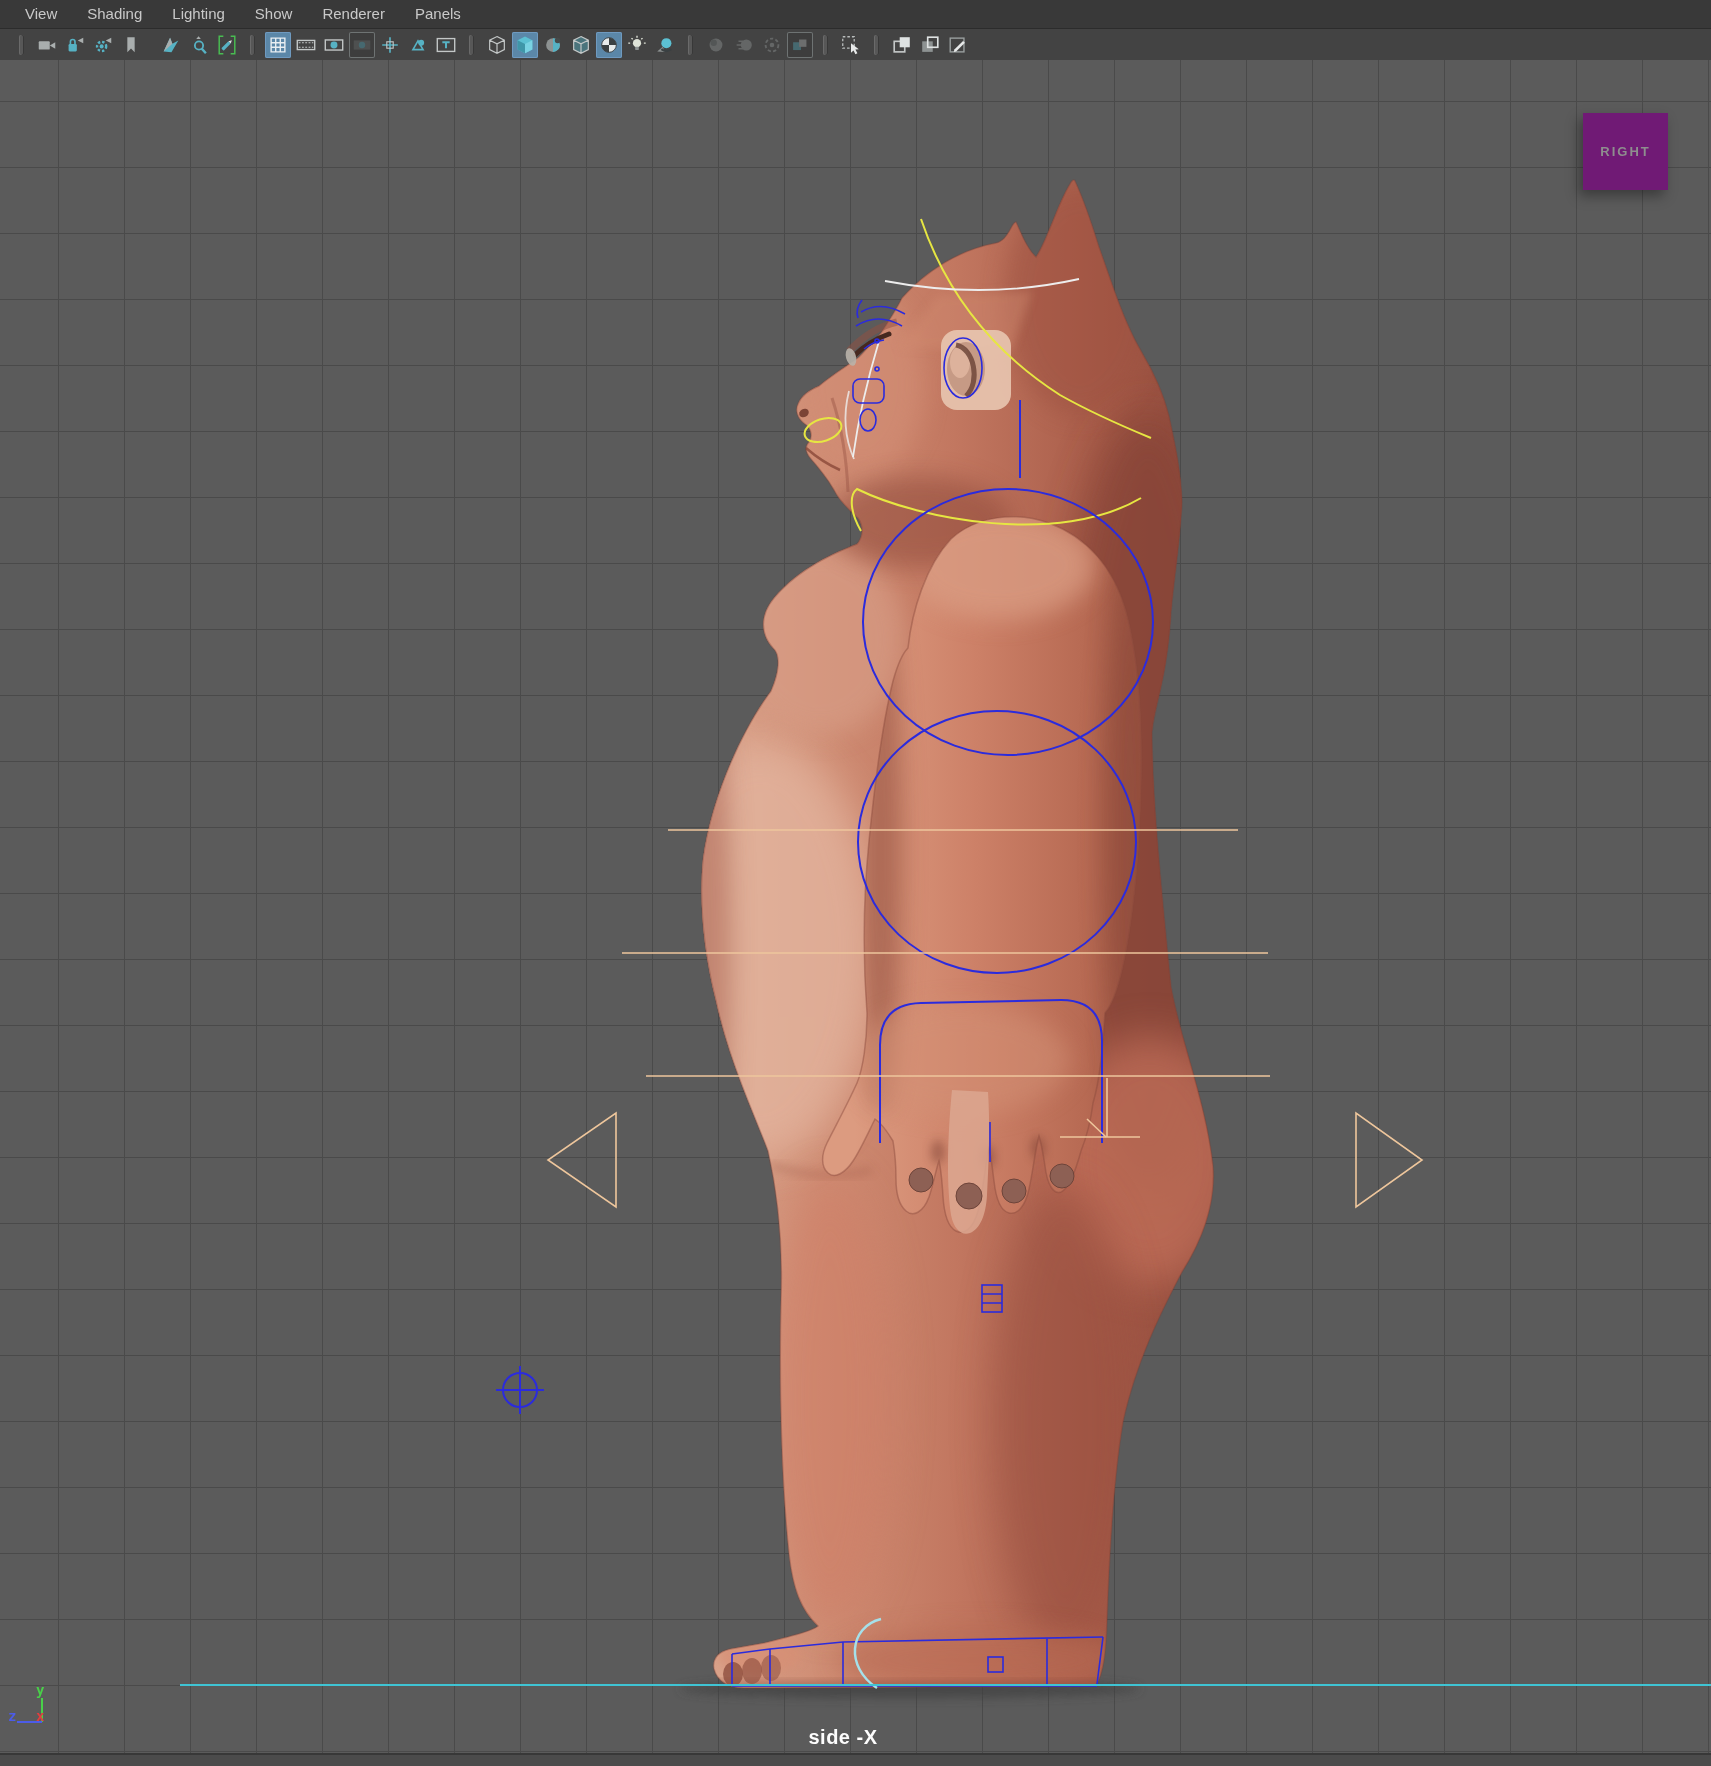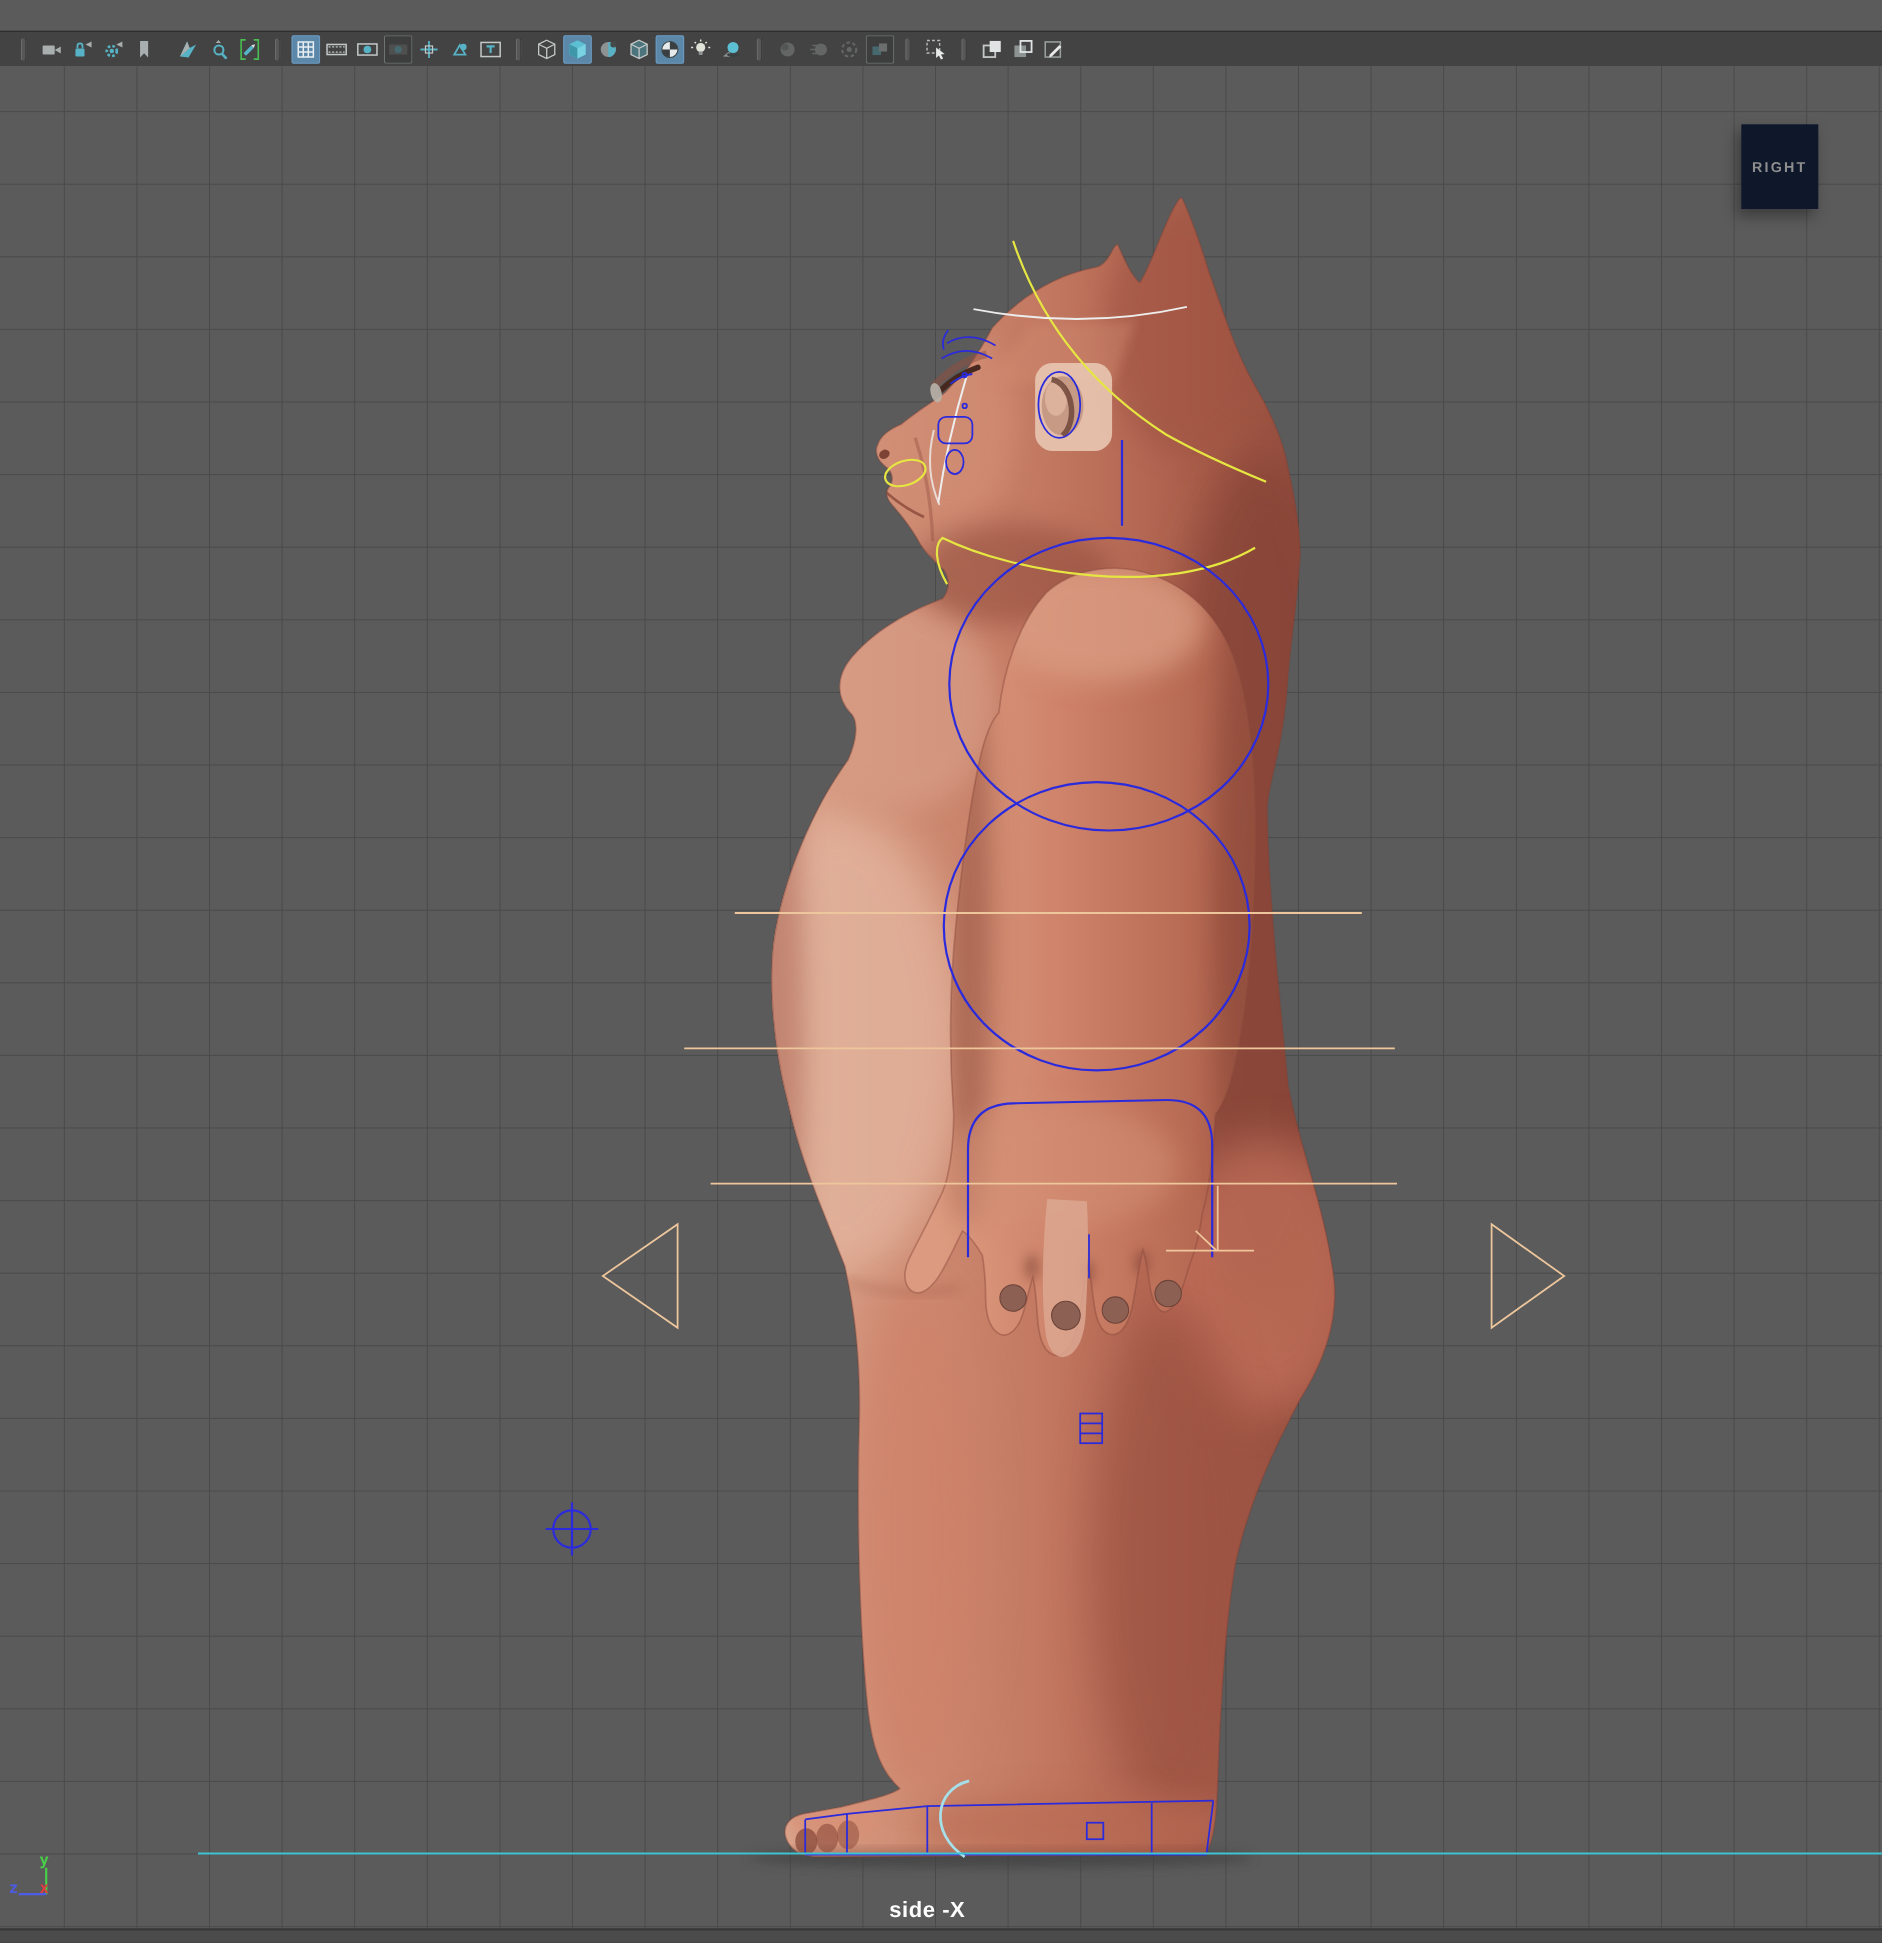--- a/index.html
+++ b/index.html
@@ -23,21 +23,21 @@
              box-shadow:inset 1px 0 0 #6a6a6a,inset -1px 0 0 #383838;}
   .tb-gap{width:12px;flex:0 0 auto;}
 
   
   .viewport{position:absolute;top:60px;left:0;width:1711px;height:1706px;background-color:#5b5b5b;
     background-image:linear-gradient(to right,#4a4a4a 1px,transparent 1px),
                      linear-gradient(to bottom,#4a4a4a 1px,transparent 1px);
     background-size:66px 66px;background-position:58px 41px;z-index:0;}
   .scene-svg{position:absolute;top:0;left:0;width:1711px;height:1766px;z-index:2;pointer-events:none;}
 
-  .camera-label-box{position:absolute;left:1583px;top:113px;width:70px;height:77px;background:#0f172a;
+  .camera-label-box{position:absolute;left:1583px;top:113px;width:85px;height:77px;background:#701a75;
     z-index:3;display:flex;align-items:center;justify-content:center;
     box-shadow:-4px 6px 12px rgba(0,0,0,.35);}
   .camera-label-box span{color:#8e8e8e;font-size:13px;font-weight:bold;letter-spacing:2px;}
   .view-label{position:absolute;left:843px;top:1726px;transform:translateX(-50%);color:#fdfdfd;
     font-size:20px;font-weight:bold;z-index:3;letter-spacing:.5px;}
   .bottom-strip{position:absolute;left:0;bottom:0;width:100%;height:11px;background:#4b4b4b;
     border-top:2px solid #383838;z-index:2;}
 
   
   .c-blue{stroke:var(--ctrl-blue,#2b2bdd);fill:none;stroke-width:2;}
@@ -49,20 +49,28 @@
   .c-cyan-lt{stroke:#a5e0ea;fill:none;stroke-width:2.5;}
   .ax-y{fill:var(--axis-y,#49d049);font:bold 14px "DejaVu Sans Mono",monospace;}
   .ax-z{fill:var(--axis-z,#4c5ce8);font:bold 14px "DejaVu Sans Mono",monospace;}
   .ax-x{fill:var(--axis-x,#e03e3e);font:bold 14px "DejaVu Sans Mono",monospace;}
 </style>
 </head>
 <body>
 
 <div id="page">
 
+  <nav class="menu-bar">
+      <span class="menu-item">View</span>
+      <span class="menu-item">Shading</span>
+      <span class="menu-item">Lighting</span>
+      <span class="menu-item">Show</span>
+      <span class="menu-item">Renderer</span>
+      <span class="menu-item">Panels</span>
+    </nav>
 
   <div class="toolbar">
       <div class="tb-handle"></div>
       <div class="tb-btn">
         <svg viewBox="0 0 24 24">
           <rect x="3" y="8" width="12" height="9" rx="1" fill="#a9aeae"></rect>
           <polygon points="15,12.5 21,9 21,16" fill="#a9aeae"></polygon>
         </svg>
       </div>
       <div class="tb-btn">

